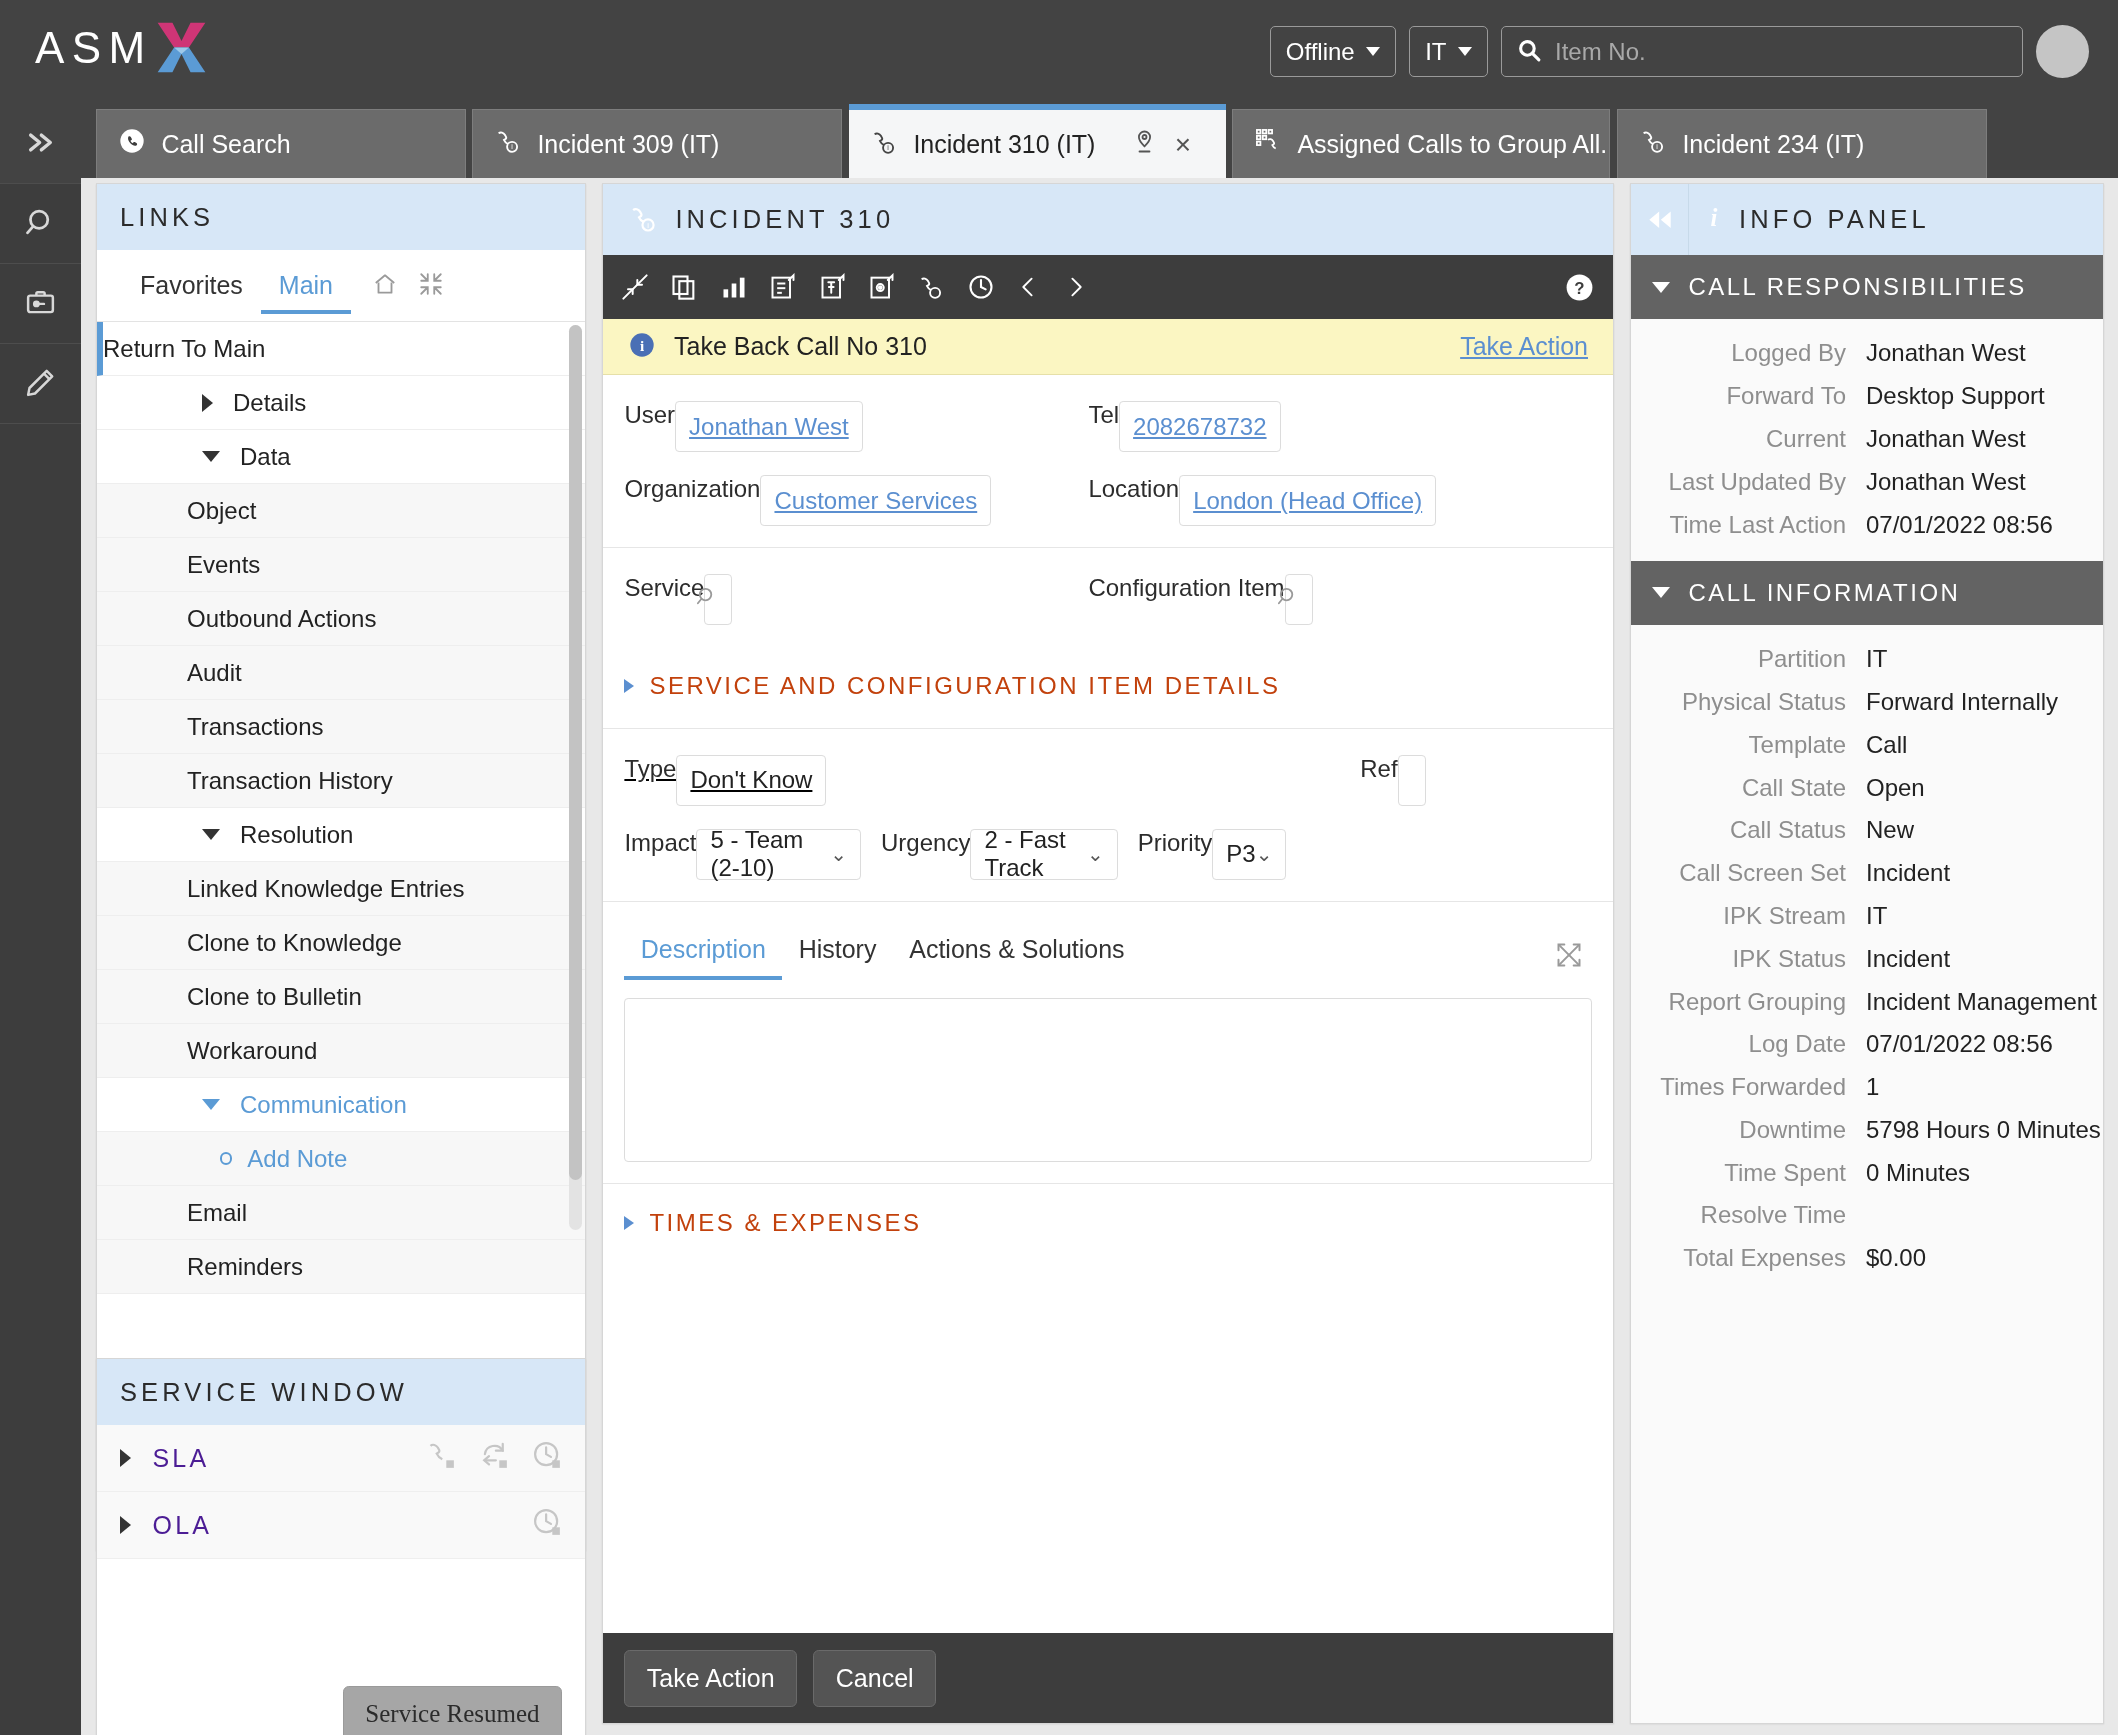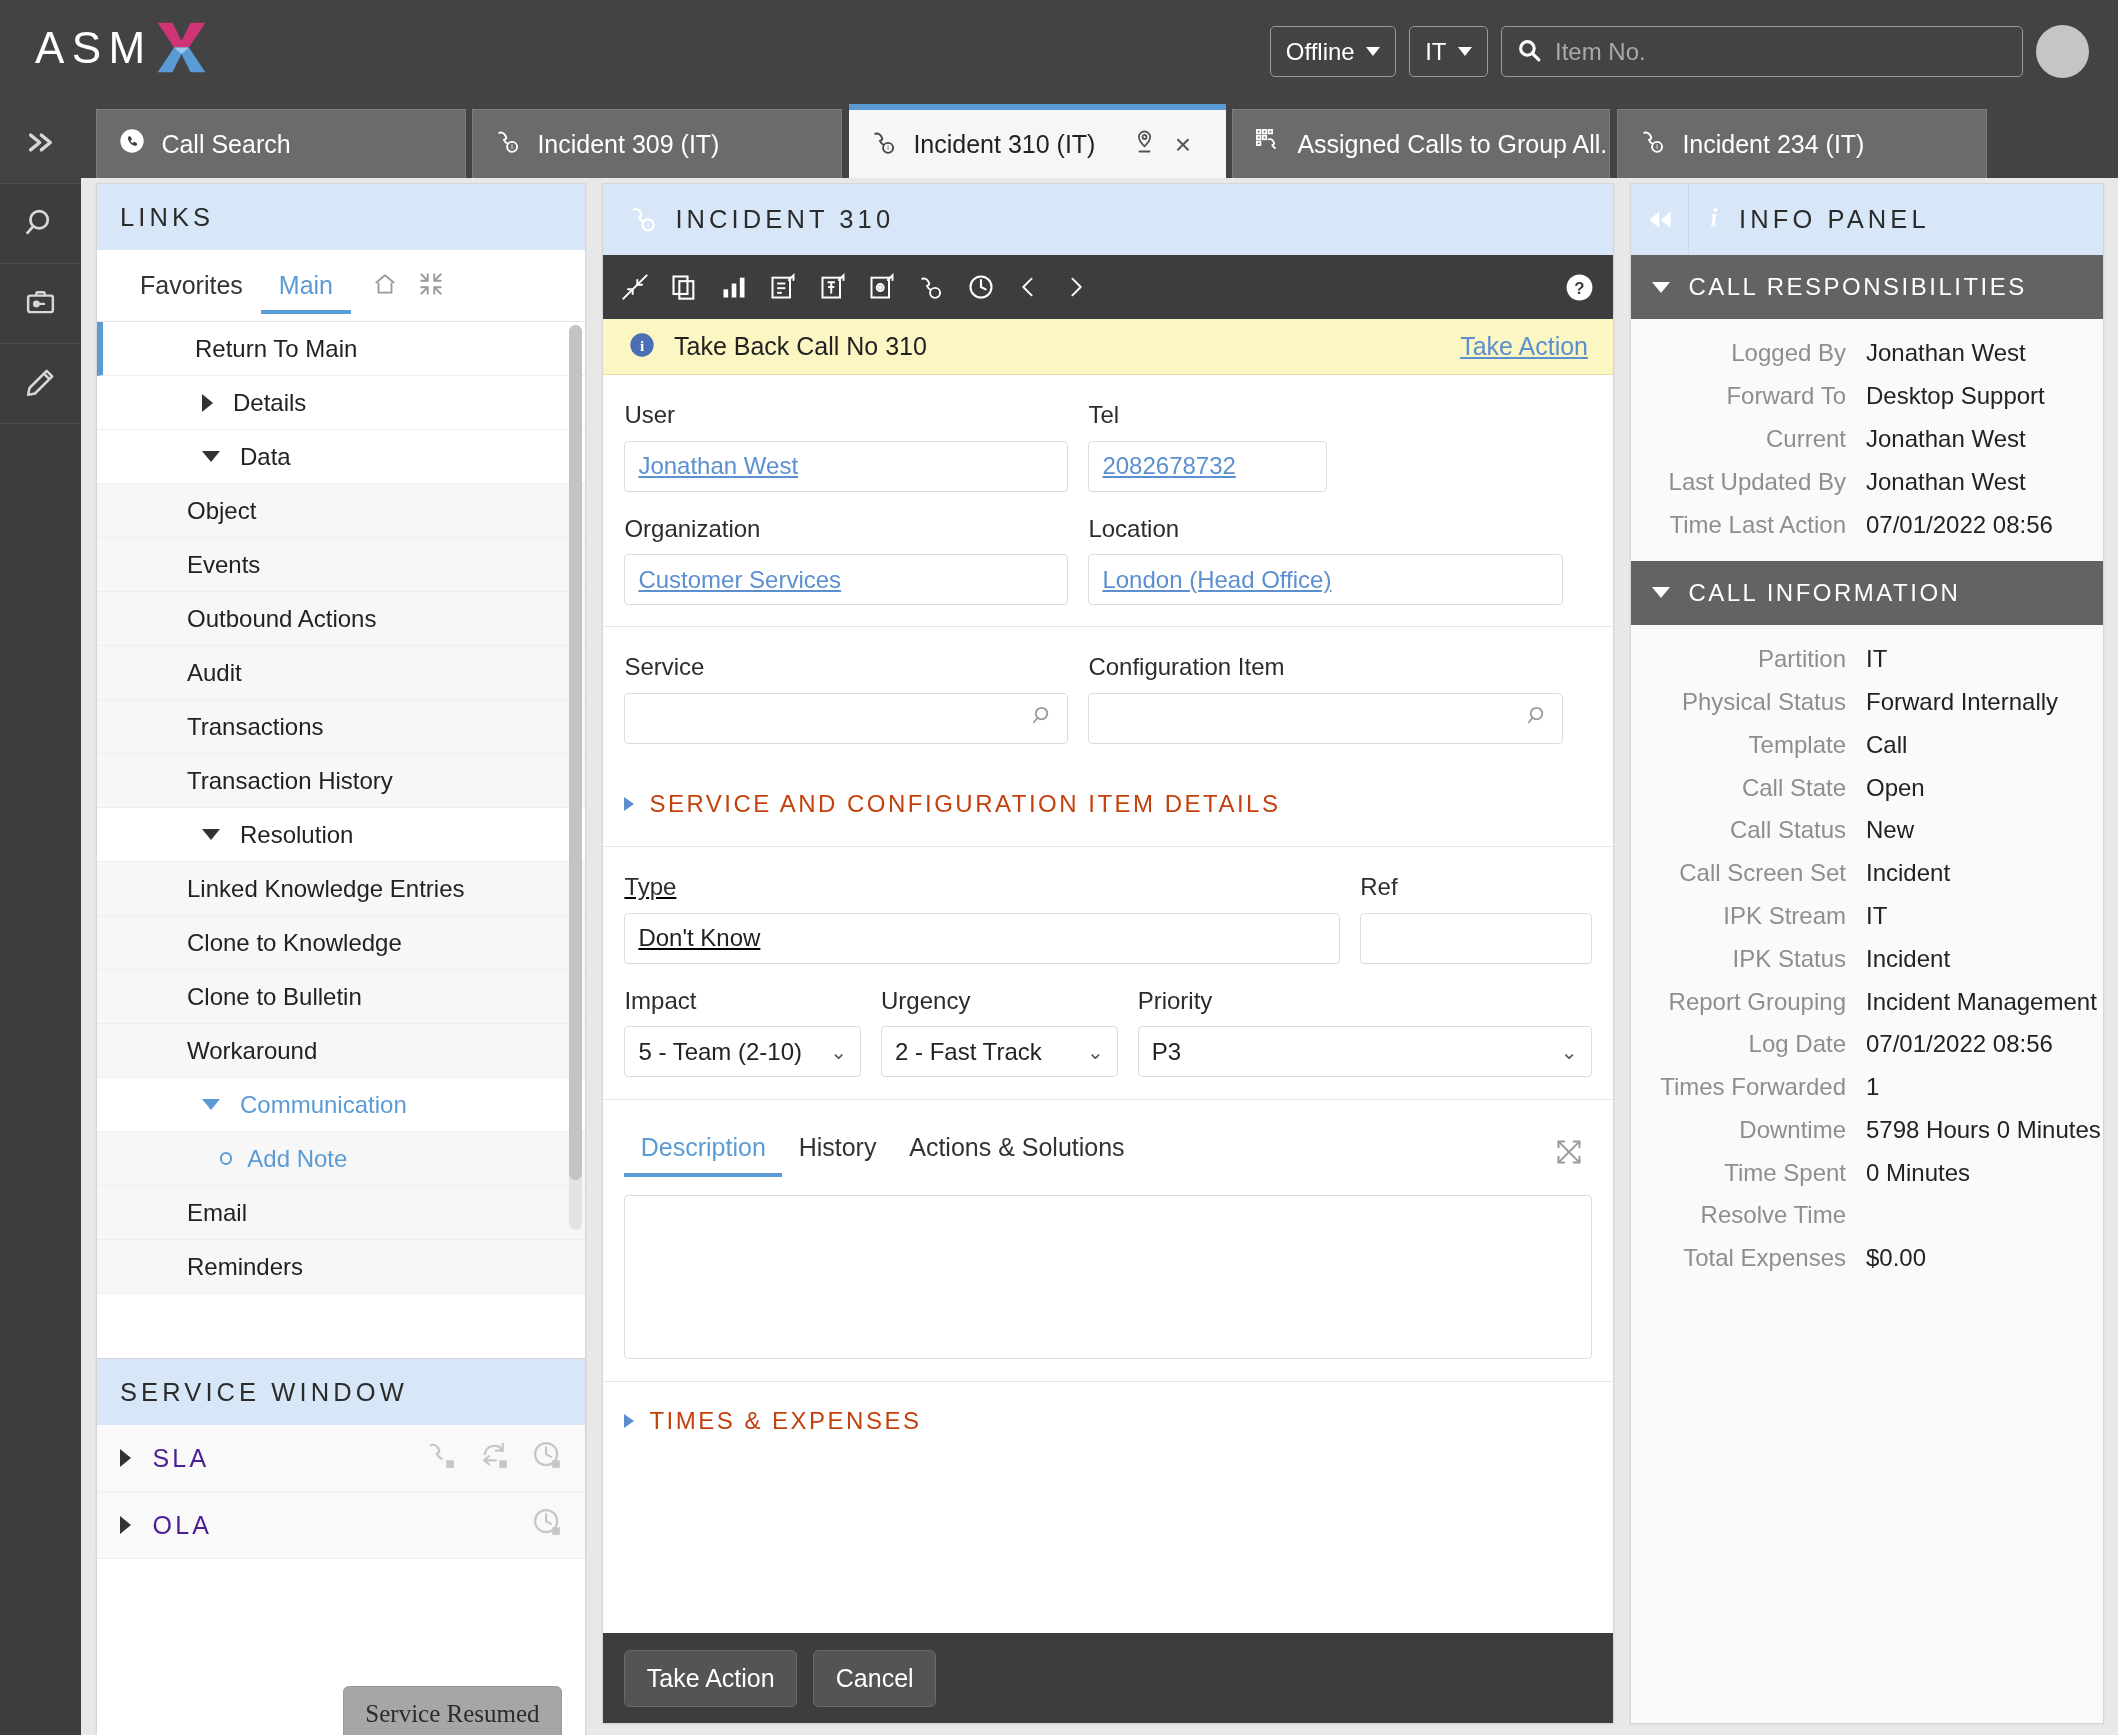--- a/index.html
+++ b/index.html
@@ -105,21 +105,21 @@
   .subtab.active { color: #5b9bd5; border-bottom-color: #5b9bd5; }
   .subtab-icons { margin-left: 20px; display: flex; gap: 18px; align-items: center; }
 
   .link-list { flex: 1; overflow: hidden; position: relative; }
   .link-row {
     height: 54px; display: flex; align-items: center;
     border-bottom: 0.8px solid #eeeeee; font-size: 24px; color: #222;
     cursor: pointer; background: #fff;
   }
   .link-row.child { background: #f7f7f7; padding-left: 90px; }
-  .link-row.sel { border-left: 6.6px solid #5b9bd5; padding-left: 92px; }
+  .link-row.sel { border-left: 6.6px solid #5b9bd5; }
   .link-row .tri {
     width: 0; height: 0; margin-left: 105px; margin-right: 20px;
   }
   .tri-right { border-top: 9px solid transparent; border-bottom: 9px solid transparent; border-left: 11.5px solid #333; }
   .tri-down { border-left: 9px solid transparent; border-right: 9px solid transparent; border-top: 11.5px solid #333; }
   .link-row.blue { color: #5b9bd5; }
   .tri-down.blue { border-top-color: #5b9bd5; }
   .bullet {
     width: 12.3px; height: 12.3px; border: 2.5px solid #5b9bd5; border-radius: 50%;
     margin-left: 123px; margin-right: 15px;
@@ -170,21 +170,21 @@
   .notice {
     height: 56px; background: #fbf6c2; display: flex; align-items: center;
     padding: 0 25px; gap: 18px; border-bottom: 0.8px solid #e6e0a8;
   }
   .notice-text { font-size: 25px; color: #222; }
   .notice-link { margin-left: auto; font-size: 25px; color: #5b8fd0; text-decoration: underline; cursor: pointer; }
 
   .form-scroll { flex: 1; overflow: hidden; position: relative; }
   .fsection { padding: 26px 21.4px 21.4px; border-bottom: 0.8px solid #e6e6e6; }
   .frow { display: flex; gap: 20px; }
-  .fld { display: flex; flex-direction: column; margin-bottom: 23px; }
+  .fld { display: flex; flex-direction: row; margin-bottom: 23px; }
   .flabel { font-size: 24px; color: #2c2c2c; margin-bottom: 11.5px; }
   .finput {
     height: 51px; border: 0.8px solid #dcdcdc; border-radius: 4.1px; background: #fff;
     display: flex; align-items: center; padding: 0 13px; font-size: 24px; color: #222;
     position: relative;
   }
   .finput a { color: #5b8fd0; text-decoration: underline; cursor: pointer; }
   .finput .mag { position: absolute; right: 13px; color: #9a9a9a; }
   .collapsible {
     display: flex; align-items: center; gap: 15px; padding: 25px 21.4px 28px;

